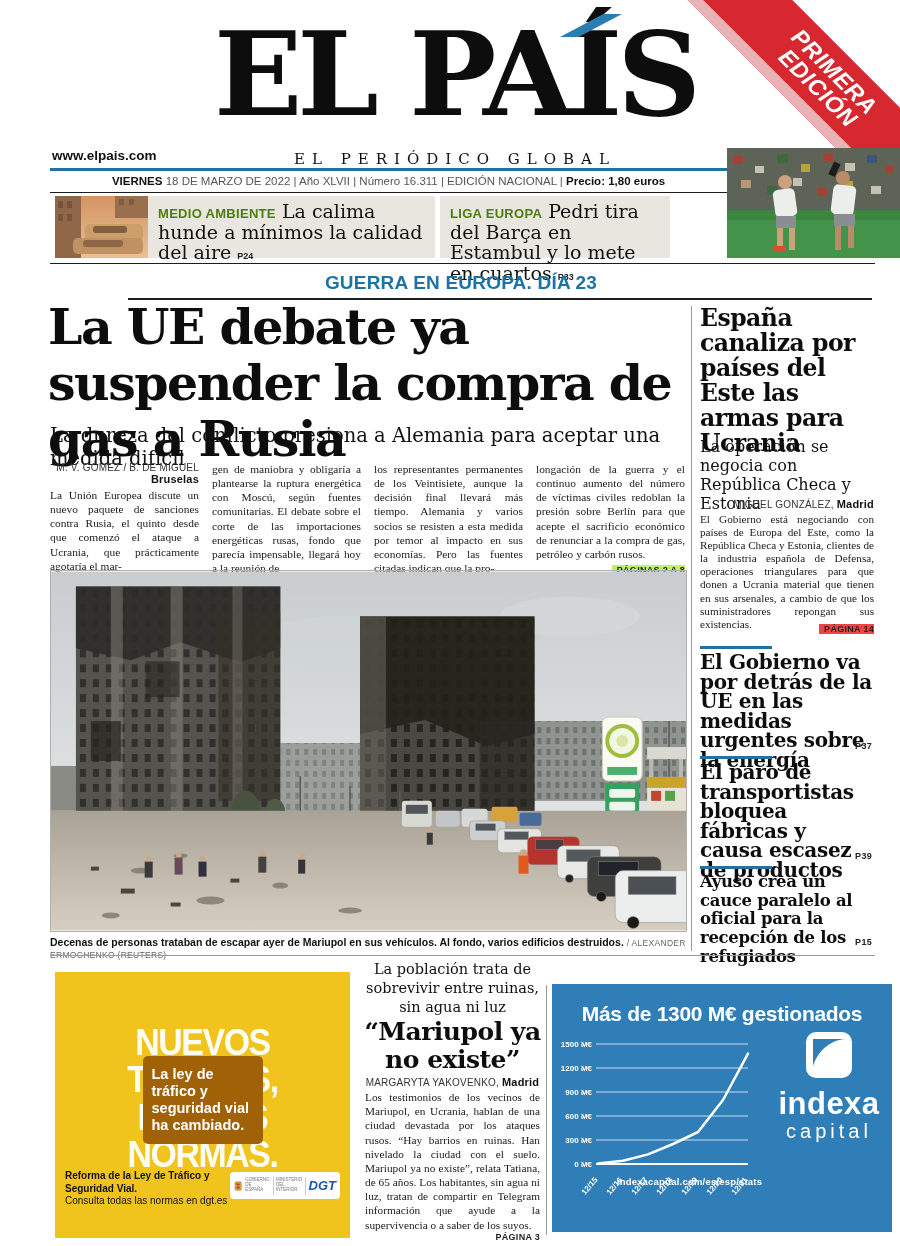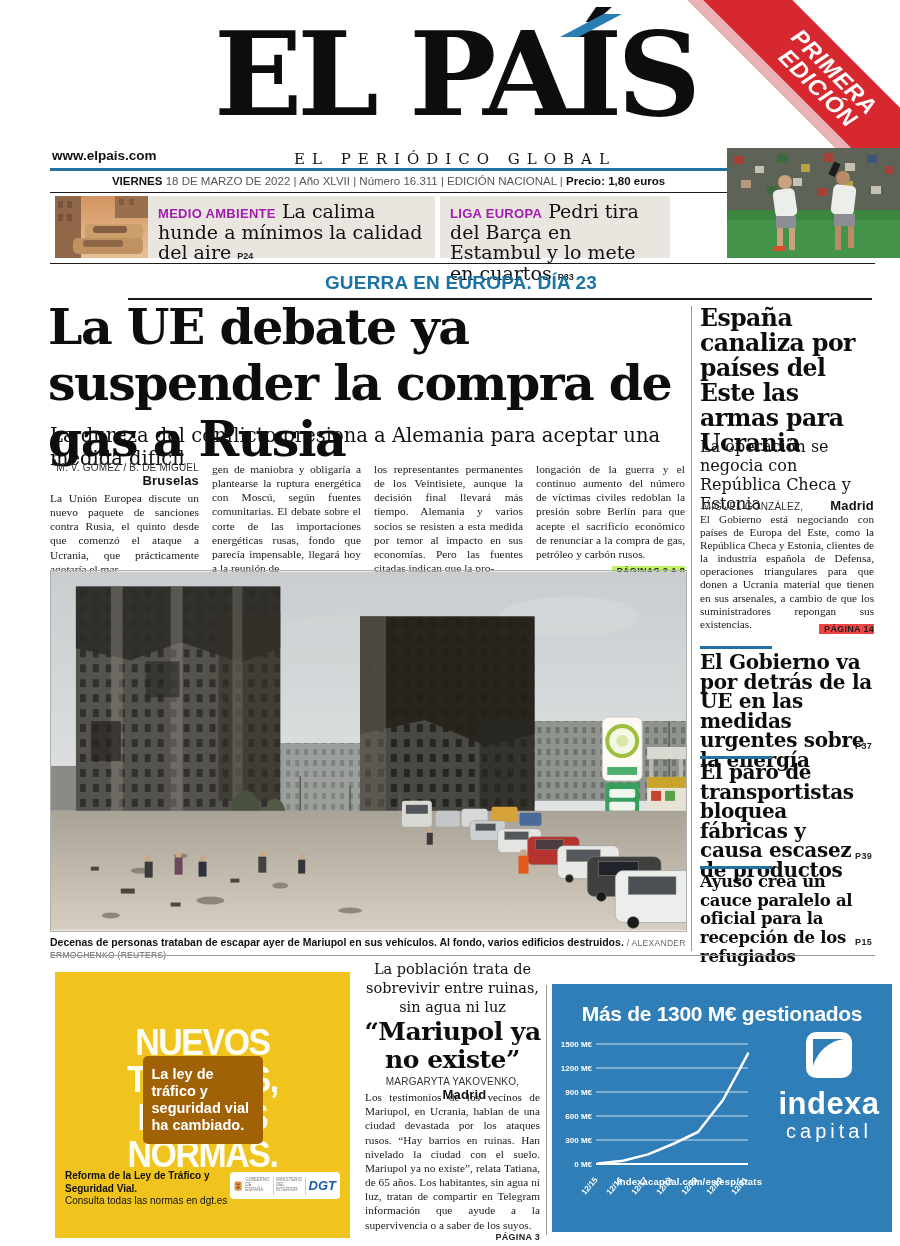--- a/index.html
+++ b/index.html
@@ -24,33 +24,33 @@
   #dateline b{color:#111;}
   
   #ribbon-wrap{top:0;right:0;width:215px;height:215px;overflow:hidden;}
   #ribbon{position:absolute;top:46px;right:-88px;width:330px;text-align:center;
         transform:rotate(45deg);background:#d7282f;color:#fff;padding:10px 0 6px;
         font:bold italic 23px "Liberation Sans",sans-serif;line-height:1.02;letter-spacing:.5px;
         border-bottom:11px solid #e9b3b5;}
   
   .teaser{position:absolute;background:#e9e6e0;top:196px;height:62px;}
   .teaser-inner{padding:5px 10px 0 10px;font:19px "DejaVu Serif",serif;line-height:1.08;color:#111;}
-  .kicker{font:bold 13px "Liberation Sans",sans-serif;color:#a21caf;letter-spacing:.3px;}
+  .kicker{font:bold 13px "Liberation Sans",sans-serif;color:#4d7c0f;letter-spacing:.3px;}
   .tpage{font:bold 9px "Liberation Sans",sans-serif;color:#222;}
   
   #war-kicker{left:50px;top:272px;width:822px;text-align:center;
         font:bold 19px "Liberation Sans",sans-serif;color:#1c73a5;letter-spacing:.2px;}
   
   #lead-headline{left:48px;top:300px;width:645px;
         font:bold 49px "DejaVu Serif",serif;line-height:1.14;letter-spacing:-1.5px;color:#0d0d0d;}
   #lead-subhead{left:50px;top:424px;width:650px;font:19.5px "DejaVu Serif",serif;color:#111;}
   #lead-cols{left:50px;top:462px;width:637px;display:flex;gap:13px;}
   .col{width:149px;font:11.4px/1.24 "Liberation Serif",serif;color:#191919;}
   .byline{text-align:right;font:10px "Liberation Sans",sans-serif;color:#333;letter-spacing:.2px;margin-bottom:3px;}
-  .byline b{font-size:13px;color:#111;margin-left:24px;}
+  .byline b{font-size:11px;color:#111;}
   #col4-wrap{position:relative;}
   #lead-pageref{position:absolute;right:0;bottom:0;background:#bef264;padding-left:5px;}
   
   #main-photo{left:50px;top:570px;width:637px;height:362px;border:1px solid #b0b0b0;box-sizing:border-box;}
   #caption{left:50px;top:936px;width:637px;font:bold 10.5px "Liberation Sans",sans-serif;color:#111;}
   #caption .credit{font:8.5px "Liberation Sans",sans-serif;color:#666;letter-spacing:.3px;}
   
   .rcol{left:700px;width:174px;}
   #r-headline{top:306px;font:bold 23.5px "DejaVu Serif",serif;line-height:1.06;letter-spacing:-.5px;color:#0d0d0d;}
   #r-subhead{top:438px;font:16px "DejaVu Serif",serif;line-height:1.18;color:#111;}

